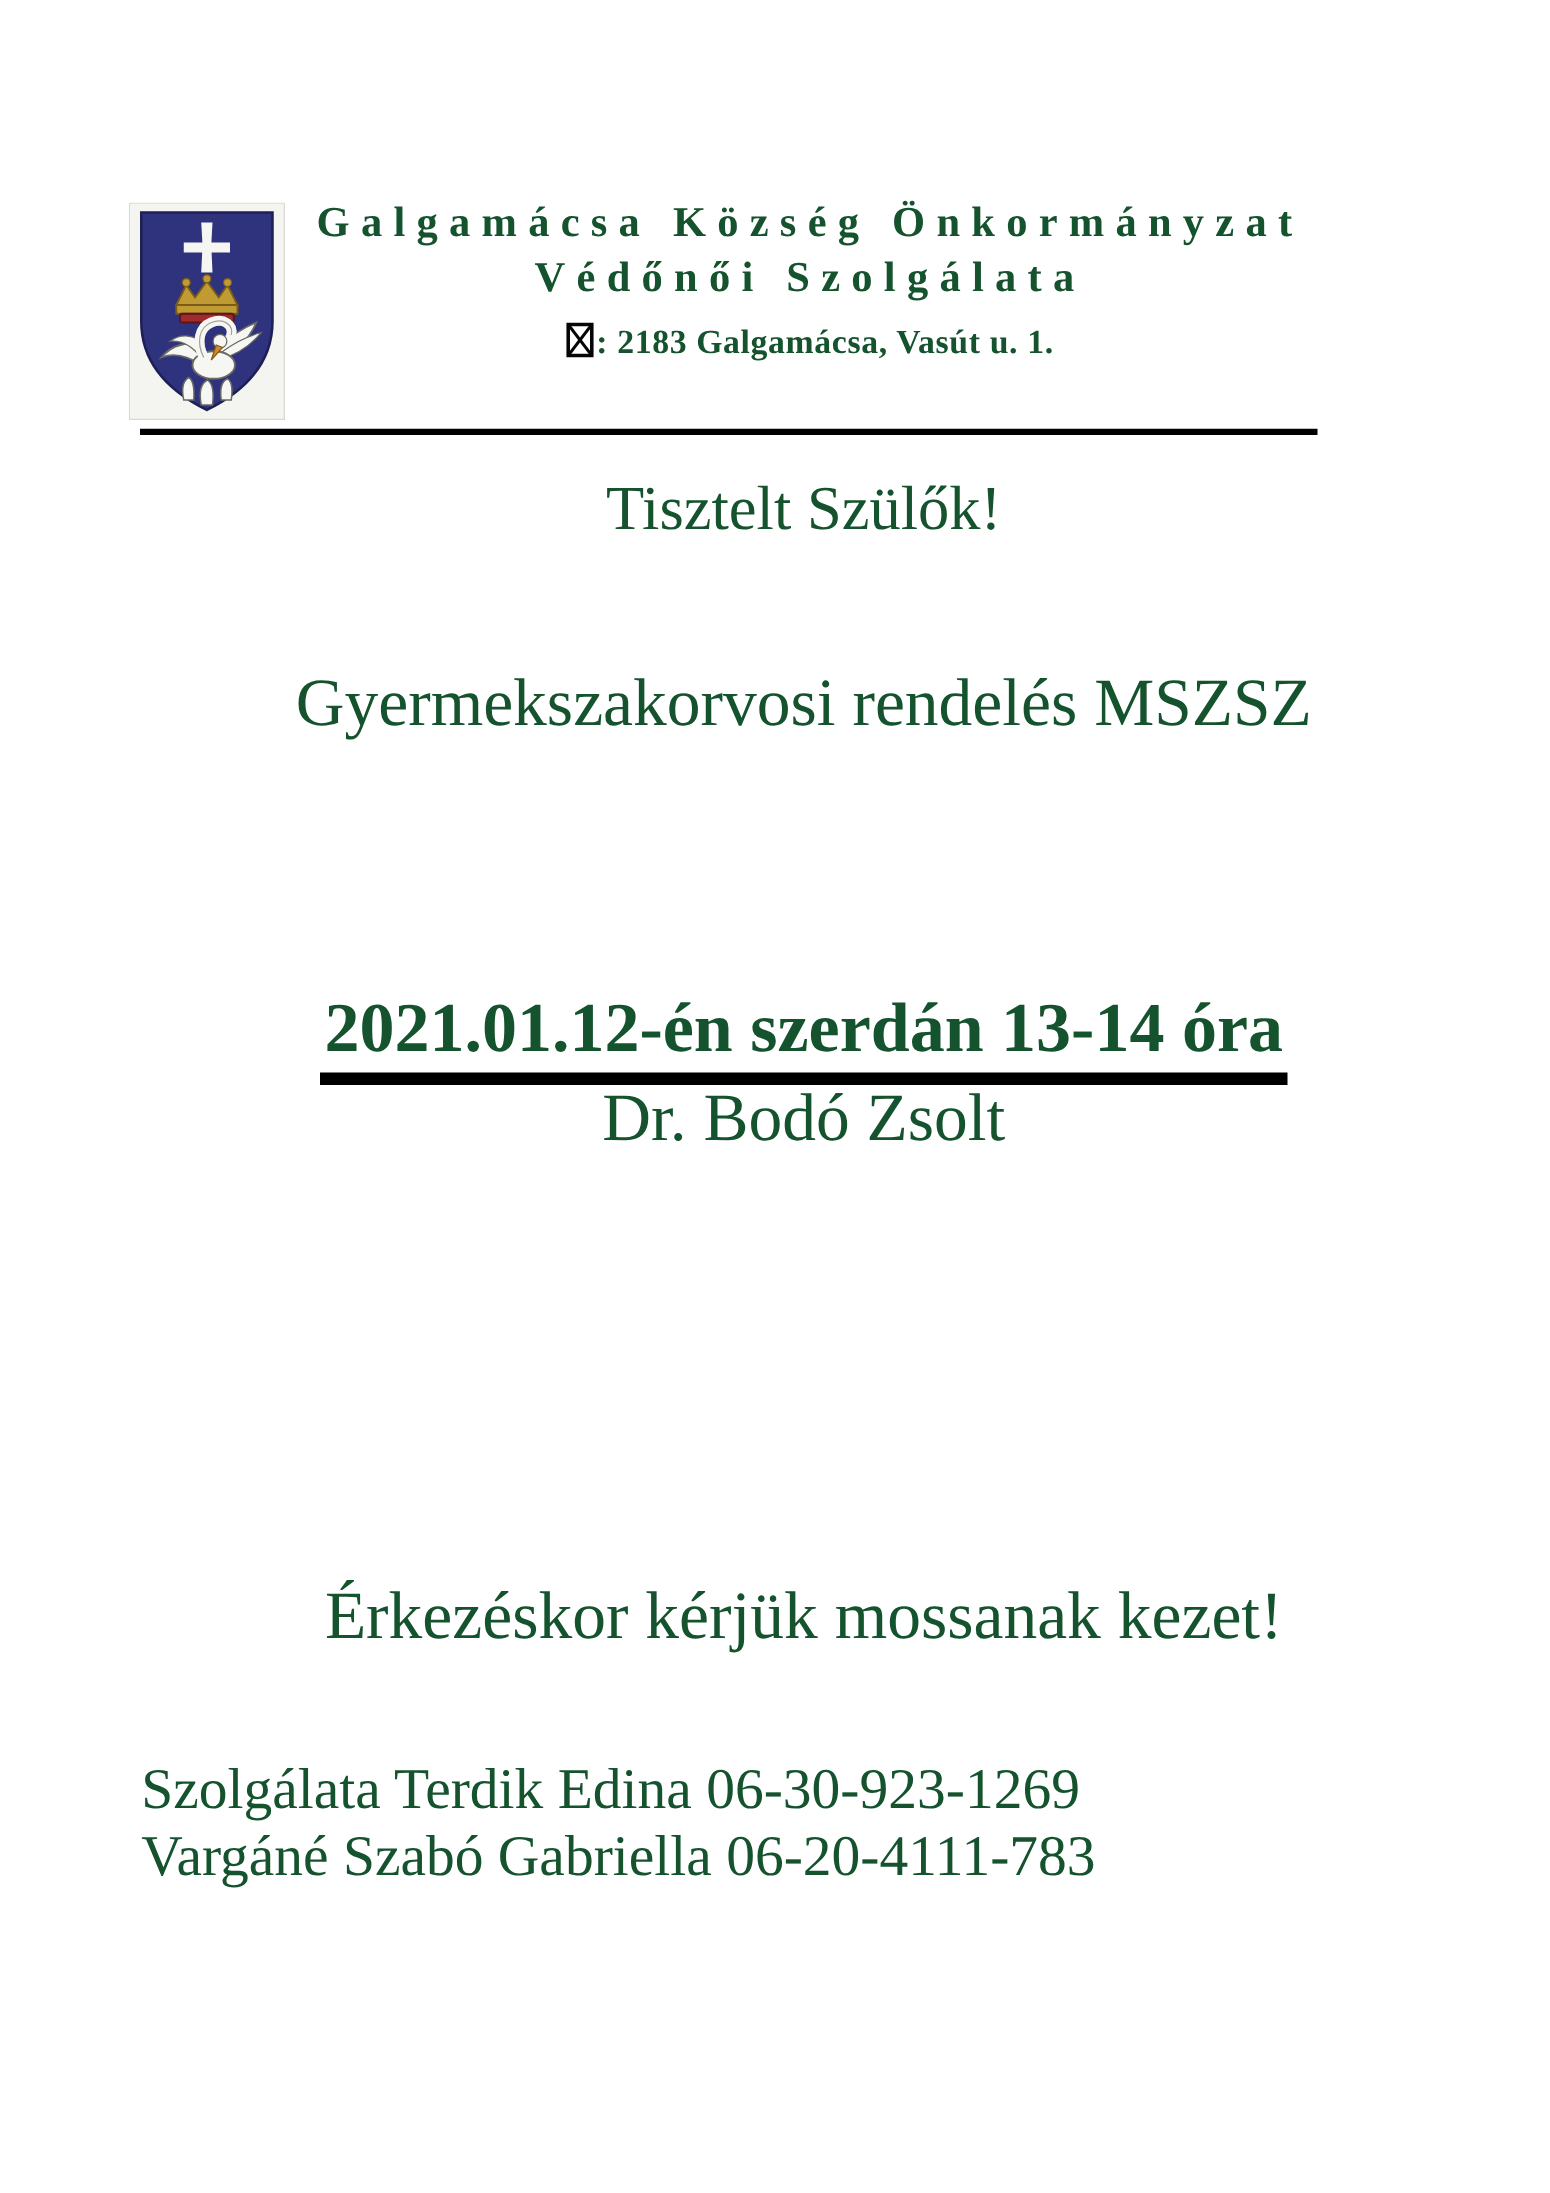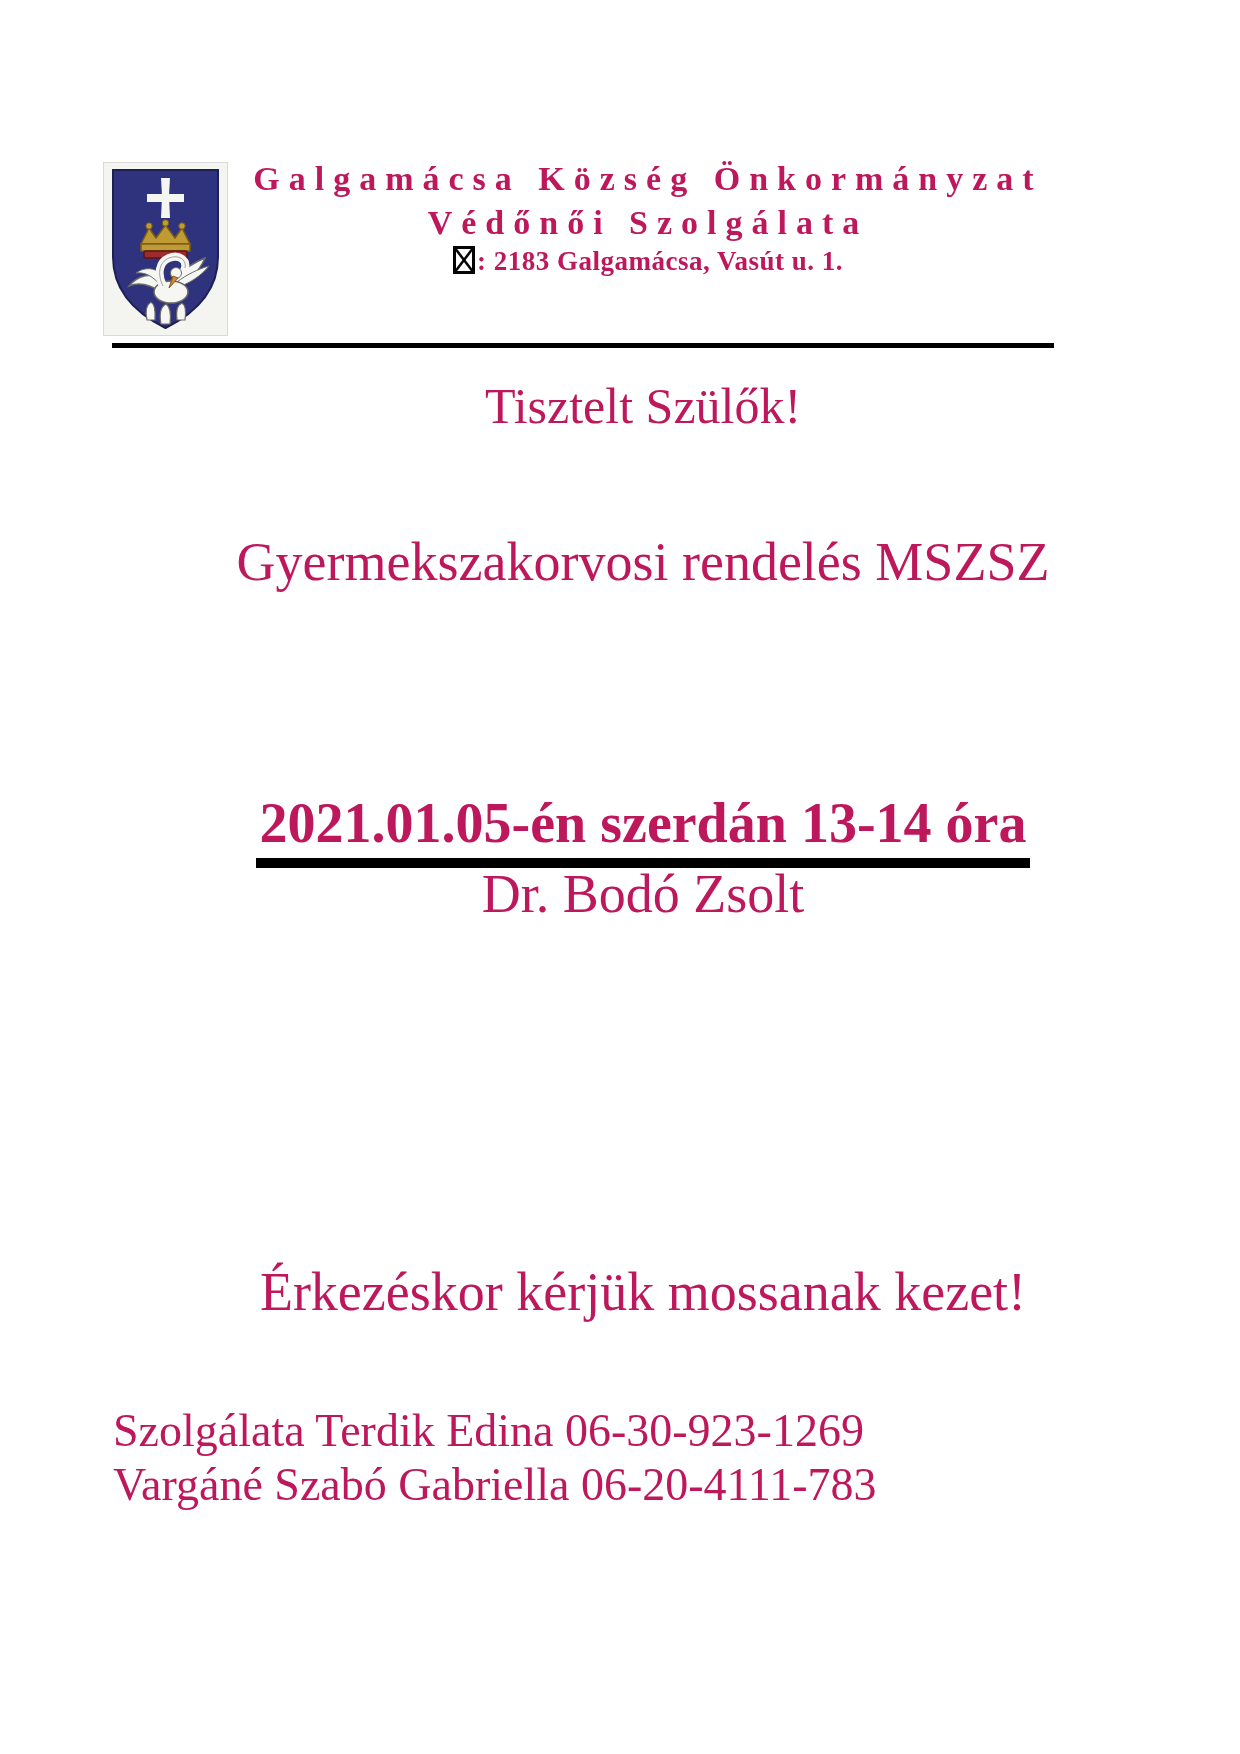--- a/index.html
+++ b/index.html
@@ -6,21 +6,21 @@
     margin: 0;
     padding: 0;
     background: #e8e8e8;
   }
   .page {
     position: relative;
     width: 1240px;
     height: 1754px;
     margin: 0 auto;
     background: #ffffff;
-    color: #be185d;
+    color: #14532d;
     font-family: "Liberation Serif", "DejaVu Serif", serif;
     overflow: hidden;
   }
 
   
   .logo {
     position: absolute;
     left: 103px;
     top: 162px;
     width: 125px;
@@ -34,20 +34,21 @@
     text-align: center;
   }
   .org-line {
     font-weight: bold;
     font-size: 34px;
     line-height: 44px;
     letter-spacing: 9px;
     white-space: nowrap;
   }
   .address-line {
+    margin-top: 12px;
     font-weight: bold;
     font-size: 27px;
     line-height: 32px;
     letter-spacing: 0.5px;
     white-space: nowrap;
   }
   .address-line .env {
     display: inline-block;
     vertical-align: -4px;
     margin-right: 2px;
@@ -160,21 +161,21 @@
     </div>
   </div>
 
   <div class="header-divider"></div>
 
   <div class="tblock center salutation">Tisztelt Szülők!</div>
 
   <div class="tblock center subject">Gyermekszakorvosi rendelés MSZSZ</div>
 
   <div class="tblock center date-wrap">
-    <span class="date-line">2021.01.05-én szerdán 13-14 óra</span>
+    <span class="date-line">2021.01.12-én szerdán 13-14 óra</span>
   </div>
 
   <div class="tblock center doctor">Dr. Bodó Zsolt</div>
 
 
 
   <div class="tblock center hygiene">Érkezéskor kérjük mossanak kezet!</div>
 
   <div class="contacts">
     <div>

